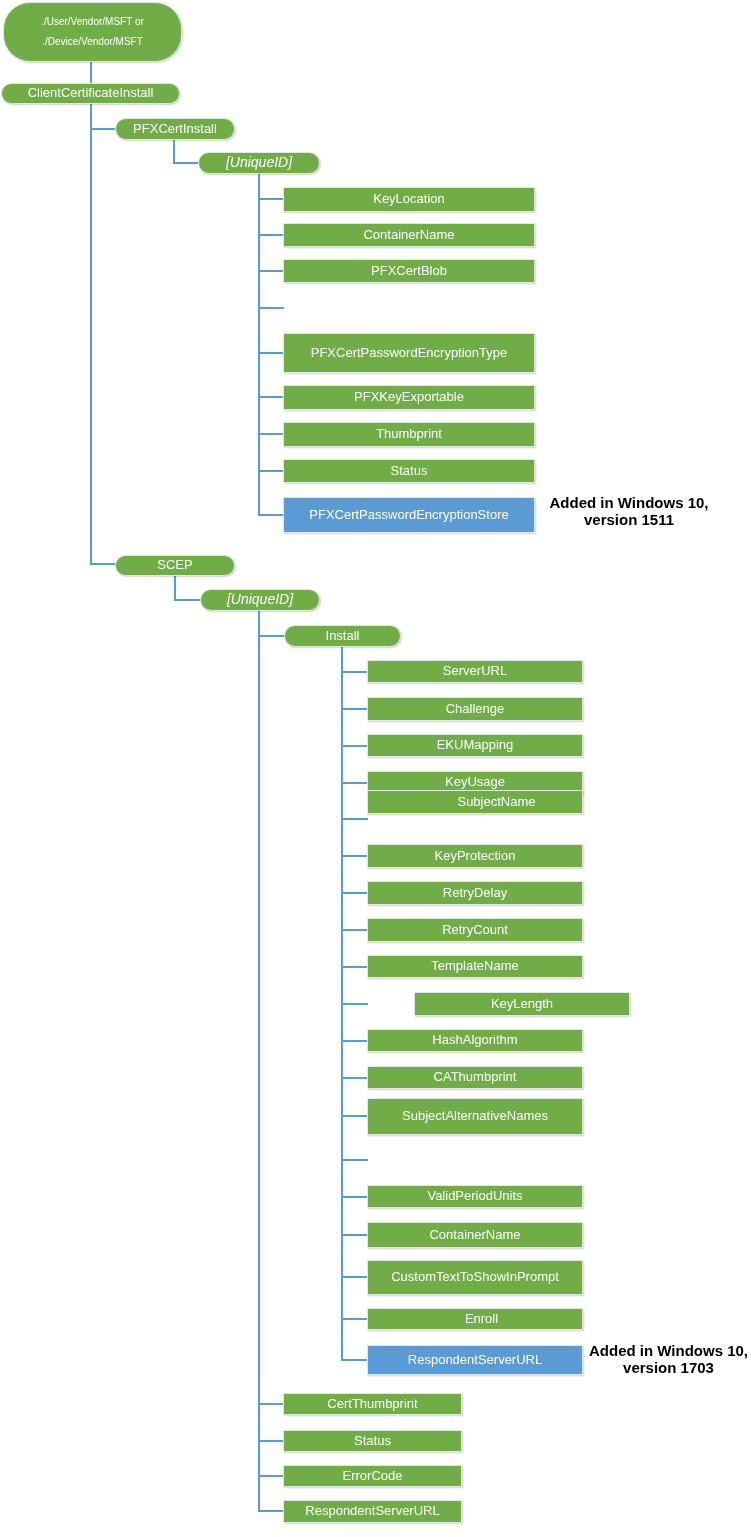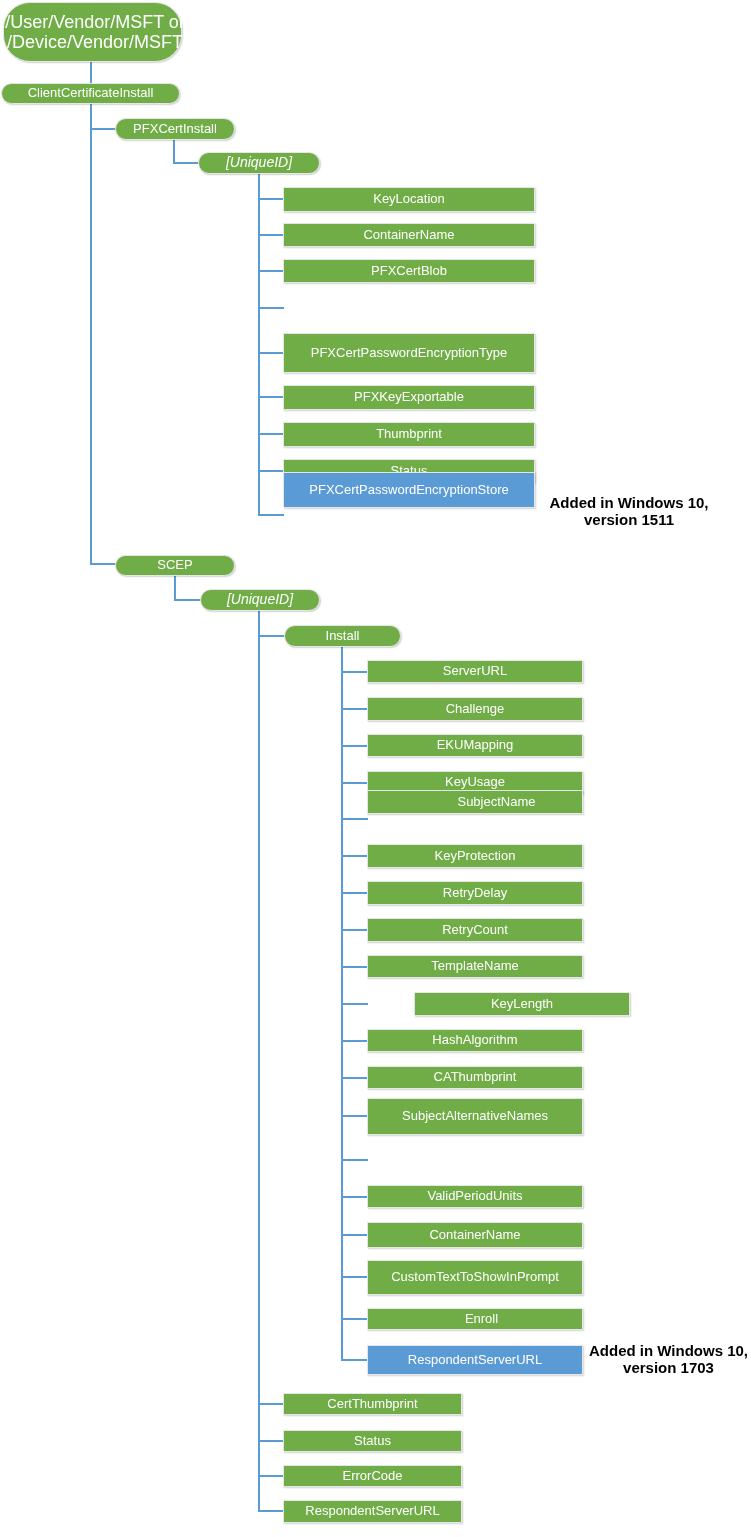--- a/index.html
+++ b/index.html
@@ -21,21 +21,21 @@
     display:flex;align-items:center;justify-content:center;
     color:#ffffff;font-size:13px;line-height:1.1;
     text-align:center;white-space:nowrap;
     box-sizing:border-box;
     border:1.5px solid #e6e6e6;
     box-shadow:1px 1px 1.5px rgba(0,0,0,0.18);
   }
   .green{background:var(--green);}
   .blue{background:var(--blue);}
   .pill{border-radius:12px;}
-  .root-pill{border-radius:27px;flex-direction:column;font-size:18px;line-height:20px;}
+  .root-pill{border-radius:27px;flex-direction:column;font-size:10px;line-height:20px;}
   .italic{font-style:italic;font-size:14px;}
 
   .annotation{
     position:absolute;color:var(--annotation);
     font-size:15px;font-weight:600;line-height:17px;
     text-align:center;
   }
 </style>
 </head>
 <body>
@@ -103,21 +103,21 @@
 
   <div class="node green pill italic" style="left:198px;top:152px;width:122px;height:22px;">[UniqueID]</div>
 
   <div class="node green" style="left:283px;top:187px;width:252px;height:25px;">KeyLocation</div>
   <div class="node green" style="left:283px;top:223px;width:252px;height:24px;">ContainerName</div>
   <div class="node green" style="left:283px;top:259px;width:252px;height:24px;">PFXCertBlob</div>
   <div class="node green" style="left:283px;top:333px;width:252px;height:40px;">PFXCertPasswordEncryptionType</div>
   <div class="node green" style="left:283px;top:385px;width:252px;height:25px;">PFXKeyExportable</div>
   <div class="node green" style="left:283px;top:422px;width:252px;height:25px;">Thumbprint</div>
   <div class="node green" style="left:283px;top:459px;width:252px;height:24px;">Status</div>
-  <div class="node blue" style="left:283px;top:472px;width:252px;height:36px;">PFXCertPasswordEncryptionStore</div>
+  <div class="node blue" style="left:283px;top:497px;width:252px;height:36px;">PFXCertPasswordEncryptionStore</div>
 
   <div class="annotation" style="left:538px;top:494px;width:182px;">
     <span>Added in Windows 10,</span><br>
     <span>version 1511</span>
   </div>
 
   <div class="node green pill" style="left:115px;top:555px;width:120px;height:21px;">SCEP</div>
 
   <div class="node green pill italic" style="left:200px;top:589px;width:120px;height:22px;">[UniqueID]</div>
 

